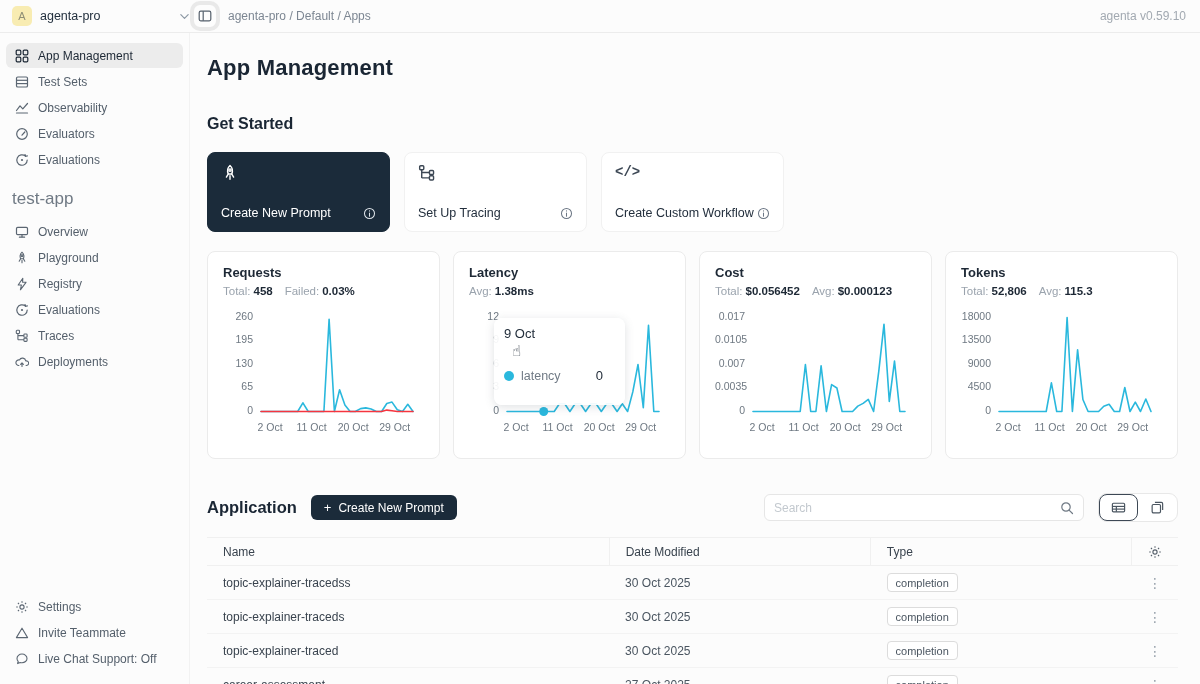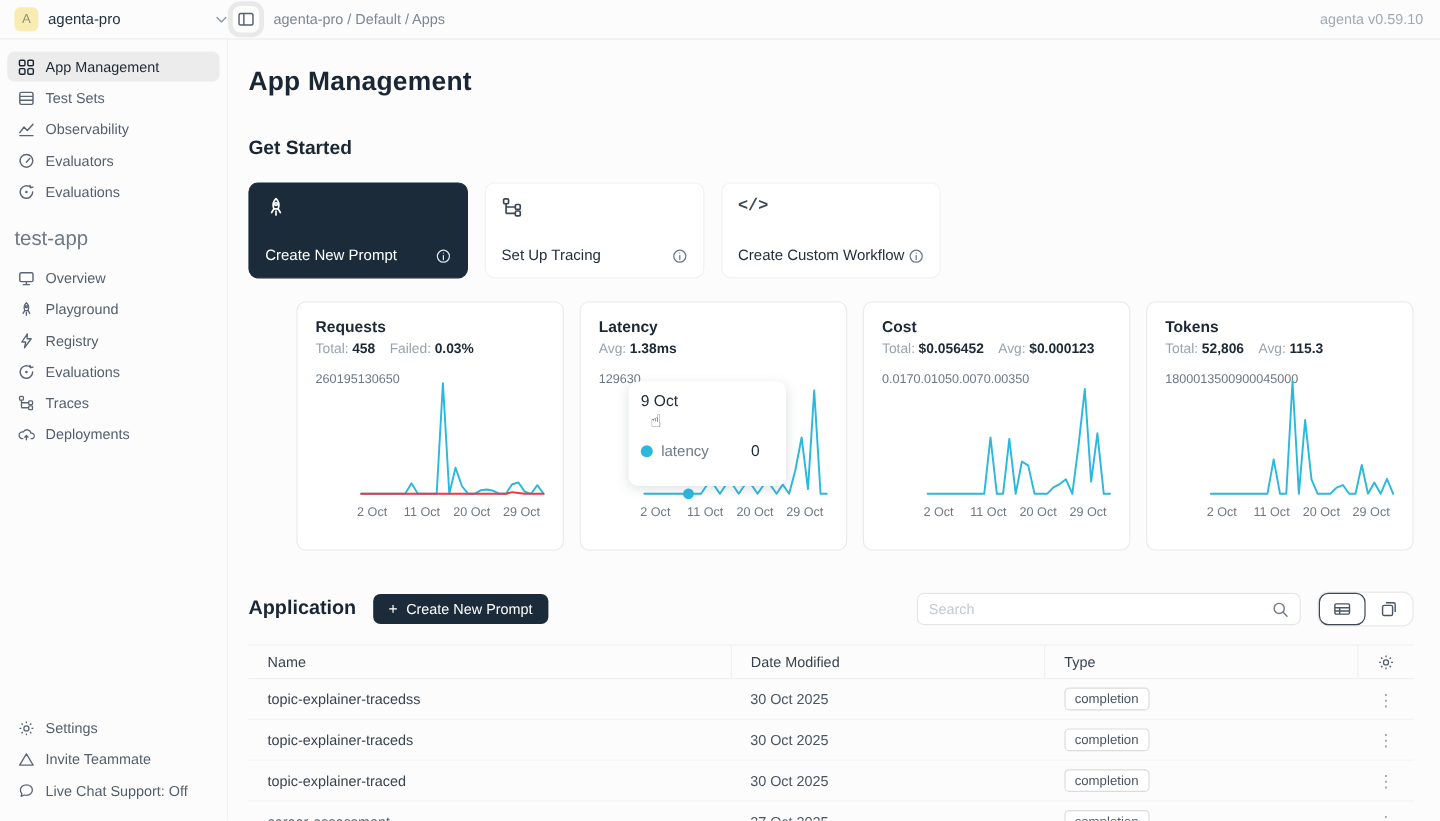--- a/index.html
+++ b/index.html
@@ -68,31 +68,31 @@
   .gs-card .gs-icon { color: #3c4754; height: 20px; }
   .gs-card.dark .gs-icon { color: #fff; }
   .gs-label-row { margin-top: auto; display: flex; align-items: center; }
   .gs-label { font-size: 12.5px; font-weight: 500; color: #232f3d; }
   .gs-card.dark .gs-label { color: #fff; }
   .gs-info { margin-left: auto; color: #6b7684; }
   .gs-card.dark .gs-info { color: #dfe5ea; }
   .code-glyph { font-family: "Liberation Mono", "DejaVu Sans Mono", monospace; font-size: 14px; font-weight: 600; }
 
   
-  .charts-row { display: flex; gap: 13px; margin-top: 19px; margin-left: 40px; }
+  .charts-row { display: flex; gap: 13px; margin-top: 19px; }
   .chart-card {
     width: 233px; height: 208px; background: #fff; border: 1px solid #ebebeb;
     border-radius: 8px; padding: 13px 15px; position: relative;
   }
   .chart-title { font-size: 13px; font-weight: 600; color: #1d2835; }
   .chart-stats { margin-top: 5px; font-size: 11.5px; color: #9aa3ad; display: flex; gap: 12px; }
   .chart-stats b { color: #1d2835; font-weight: 600; margin-left: 3px; }
   .chart-body { display: flex; margin-top: 14px; }
   .yaxis {
-    width: 38px; height: 104px; display: flex; flex-direction: row;
+    width: 38px; height: 104px; display: flex; flex-direction: column;
     justify-content: space-between; text-align: right; color: #6e7882;
     font-size: 10.5px; padding-right: 8px; line-height: 1;
   }
   .plot-wrap { position: relative; width: 152px; height: 104px; }
   .plot-wrap svg { overflow: visible; }
   .xaxis { position: relative; height: 16px; margin-top: 6px; }
   .xaxis div {
     position: absolute; top: 0; transform: translateX(-50%);
     font-size: 10.5px; color: #6e7882; white-space: nowrap;
   }

